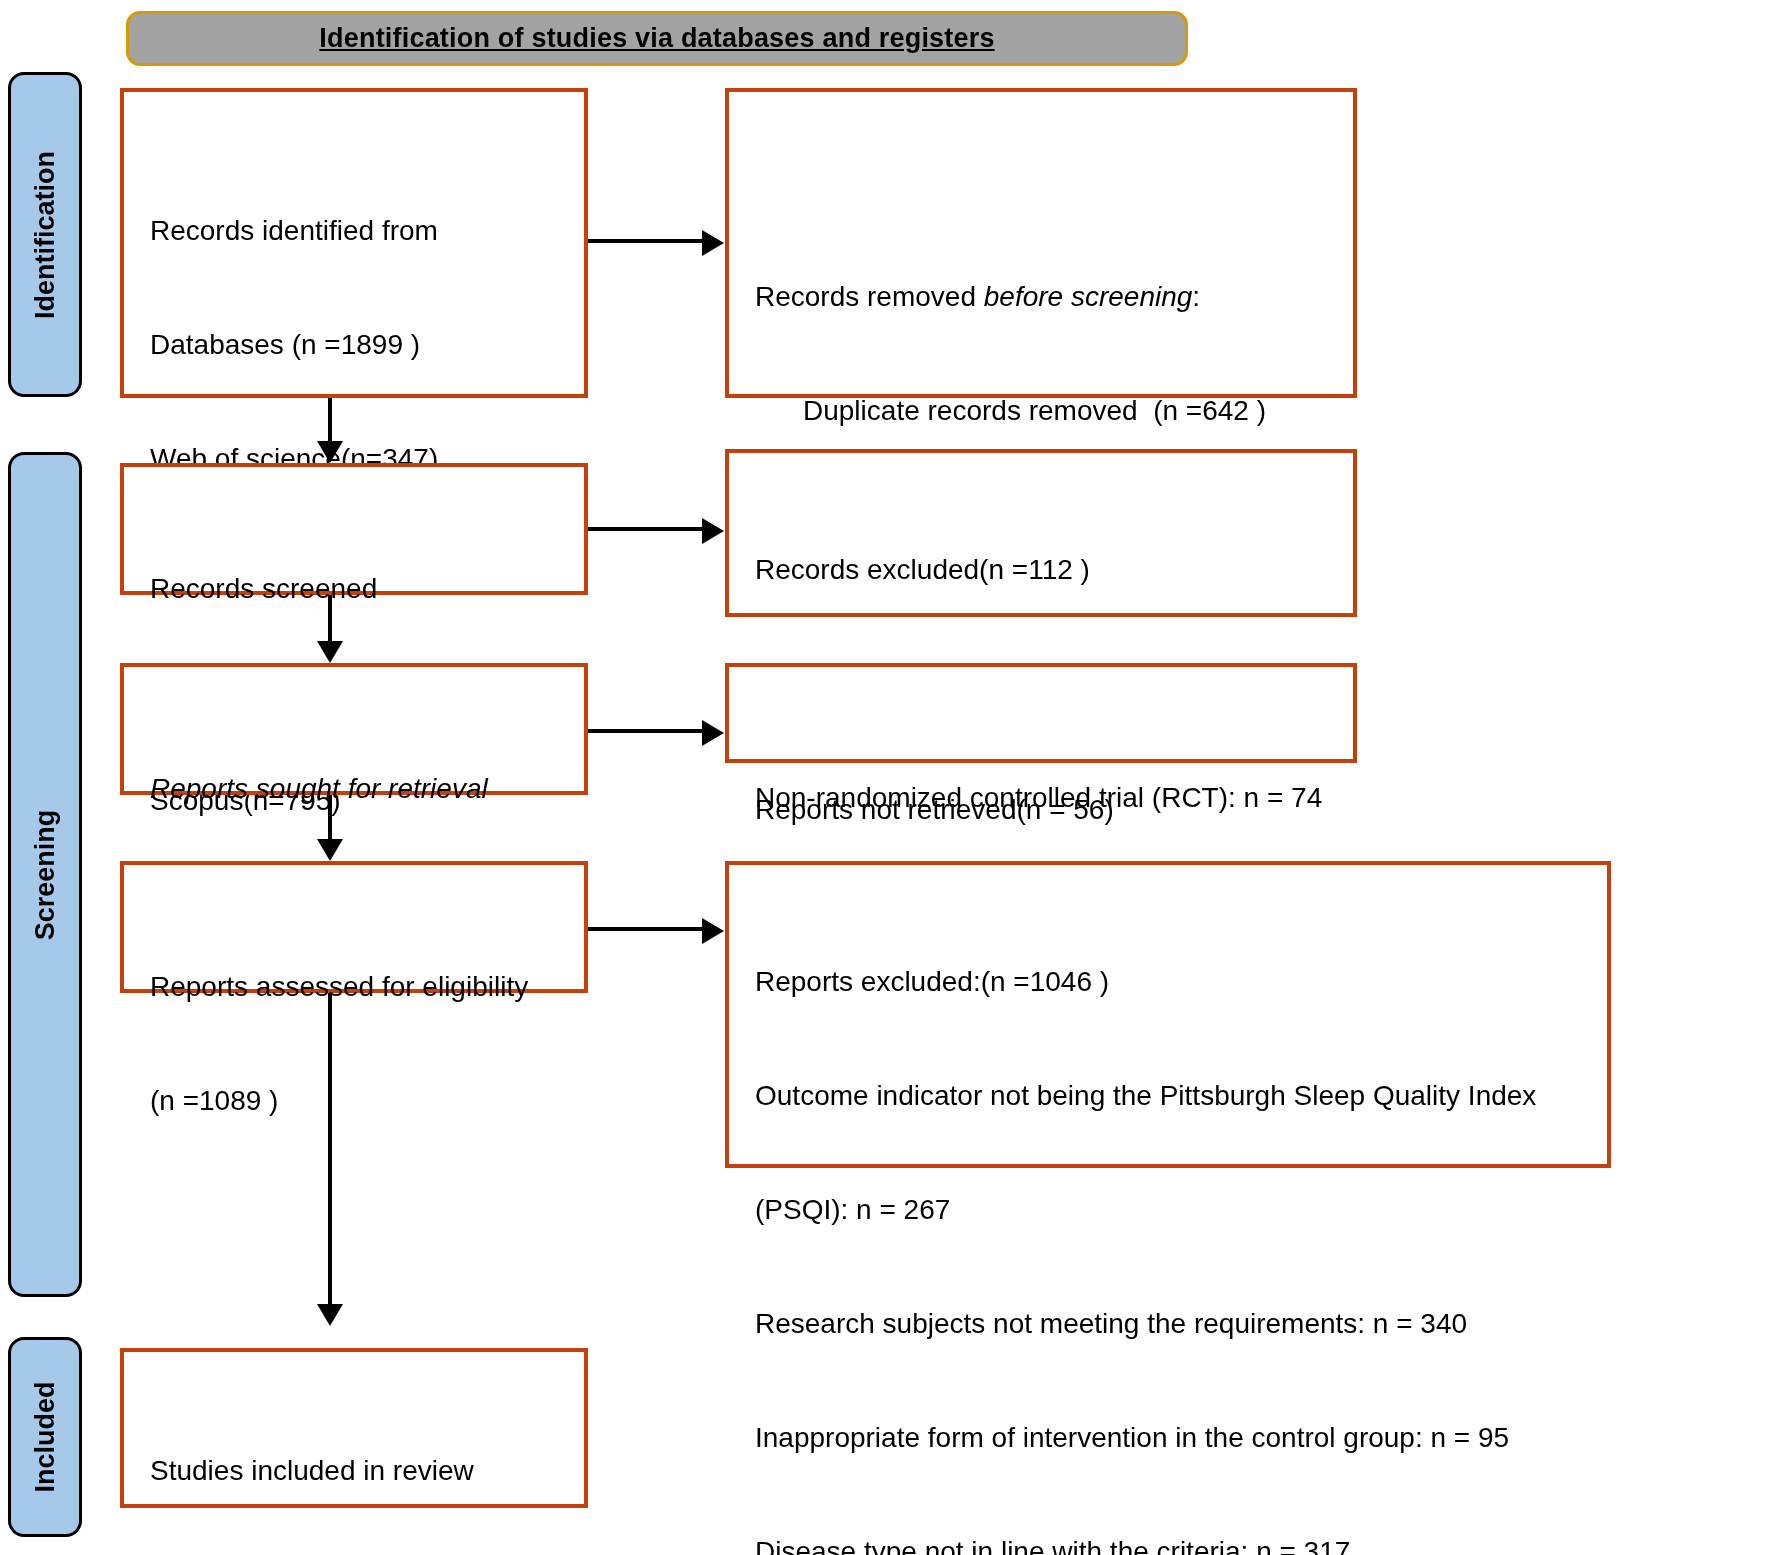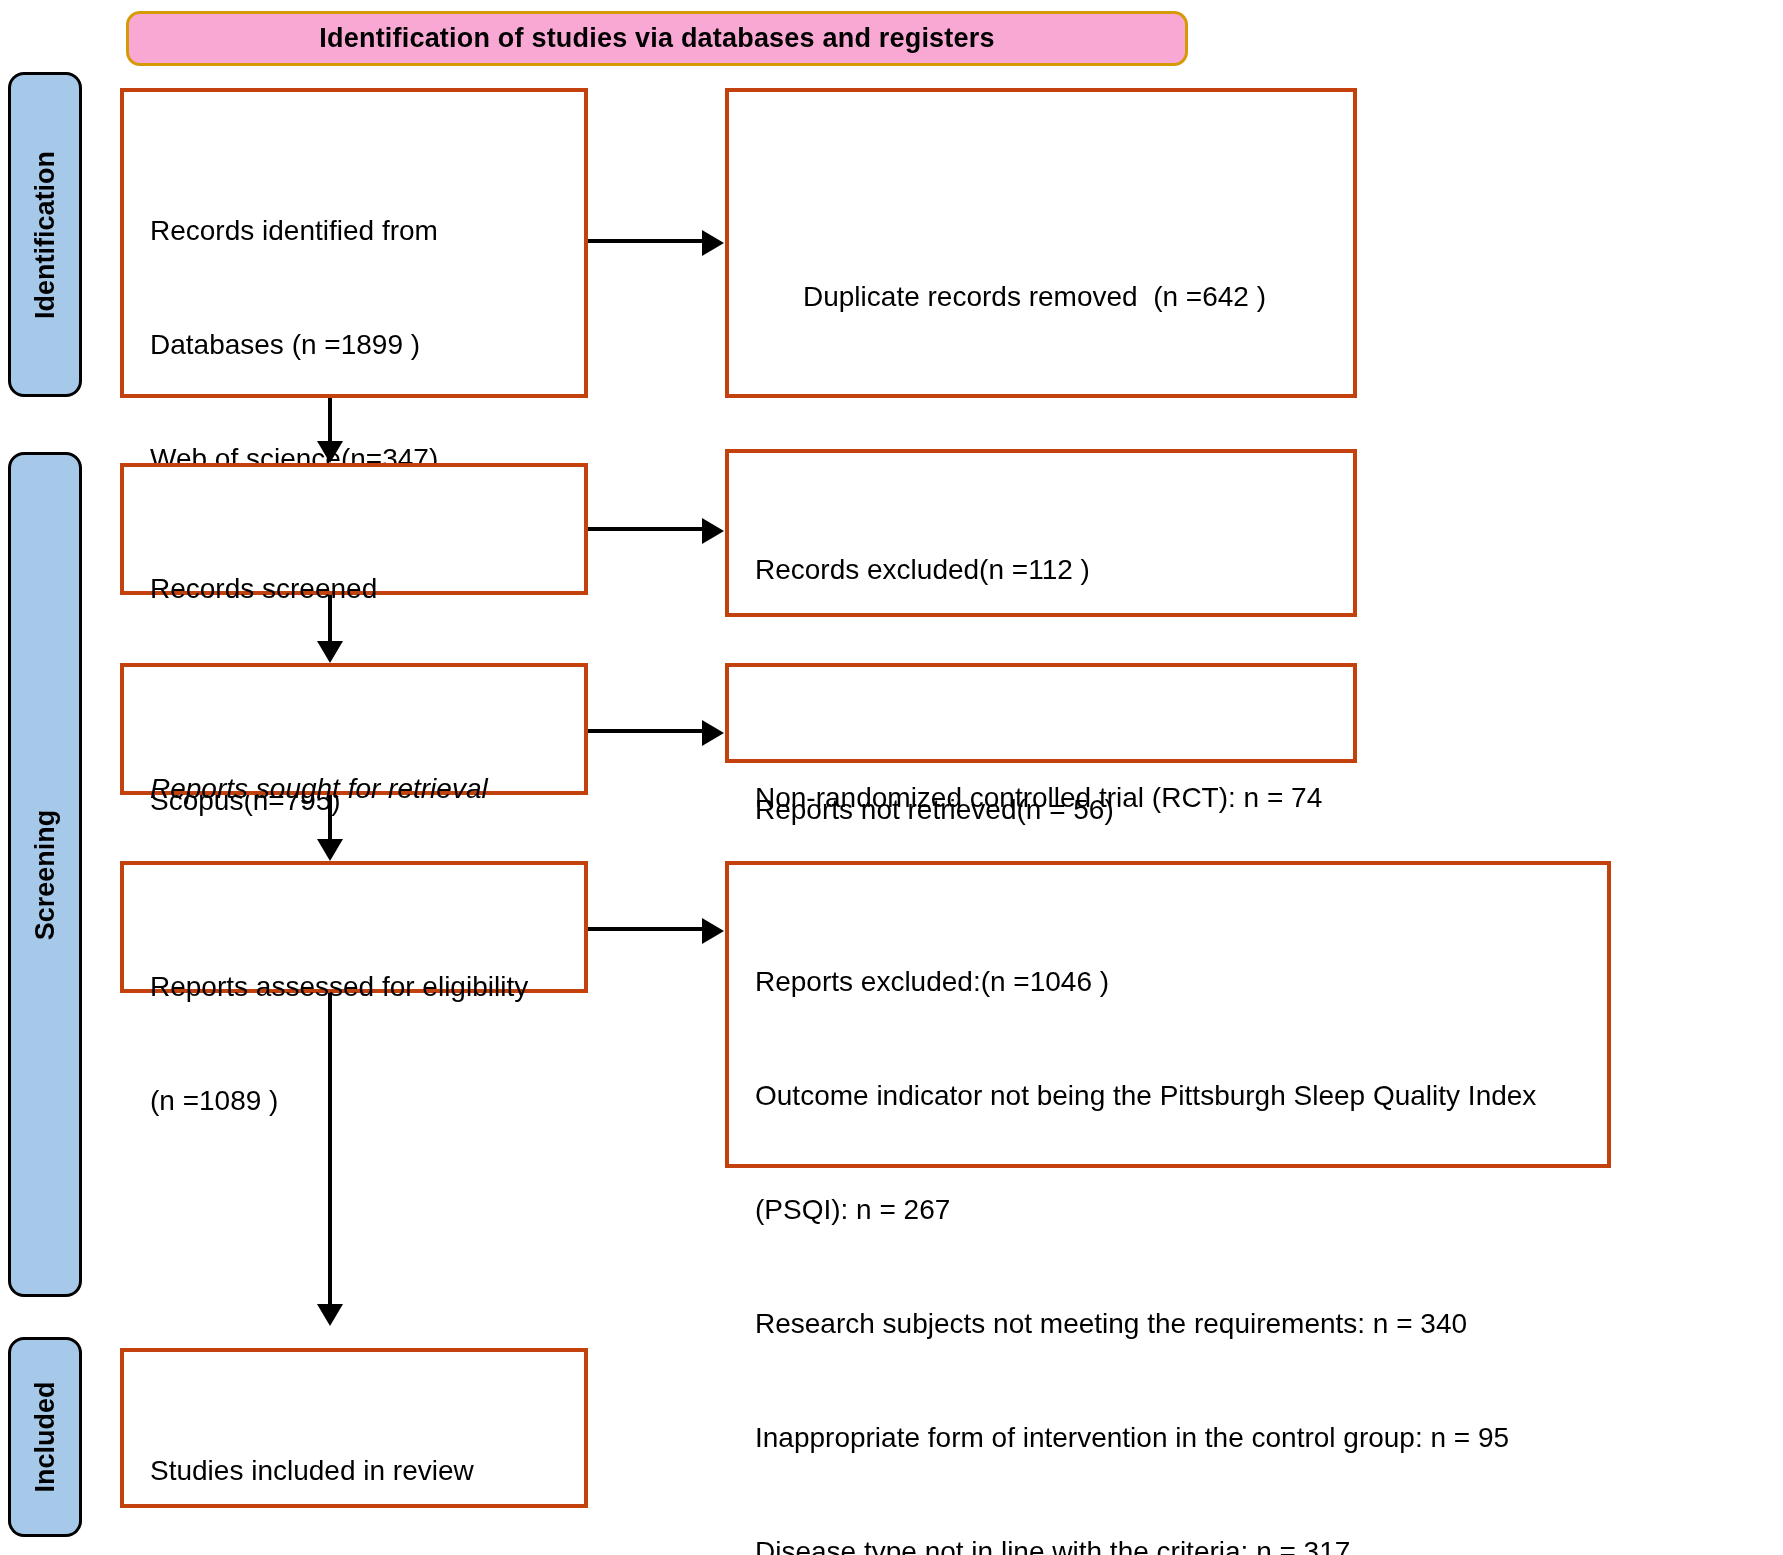--- a/index.html
+++ b/index.html
@@ -19,31 +19,32 @@
     overflow: hidden;
   }
 
   
   .banner {
     position: absolute;
     left: 126px;
     top: 11px;
     width: 1062px;
     height: 55px;
-    background: #f9a8d4;
+    background: #a3a3a3;
     border: 3px solid #D69A06;
     border-radius: 14px;
     box-sizing: border-box;
     display: flex;
     align-items: center;
     justify-content: center;
     font-weight: bold;
     font-size: 27px;
     letter-spacing: 0.2px;
     color: #000000;
+    text-decoration: underline;
   }
 
   
   .stage {
     position: absolute;
     background: #A6C9EA;
     border: 3px solid #000000;
     border-radius: 16px;
     box-sizing: border-box;
   }
@@ -198,20 +199,21 @@
       <div>Web of science(n=347)</div>
       <div>PubMed(n=265)</div>
       <div>Cochrane(n=141)</div>
       <div>Scopus(n=795)</div>
       <div>Embase (n=-351)</div>
     </div>
   </div>
 
   <div class="box" id="box-removed">
     <div class="box-text">
+      <div><span>Records removed </span><em class="ital">before screening</em><span>:</span></div>
       <div class="indent">Duplicate records removed  (n =642 )</div>
     </div>
   </div>
 
   <div class="box" id="box-screened">
     <div class="box-text">
       <div>Records screened</div>
       <div>(n = 1257)</div>
     </div>
   </div>

